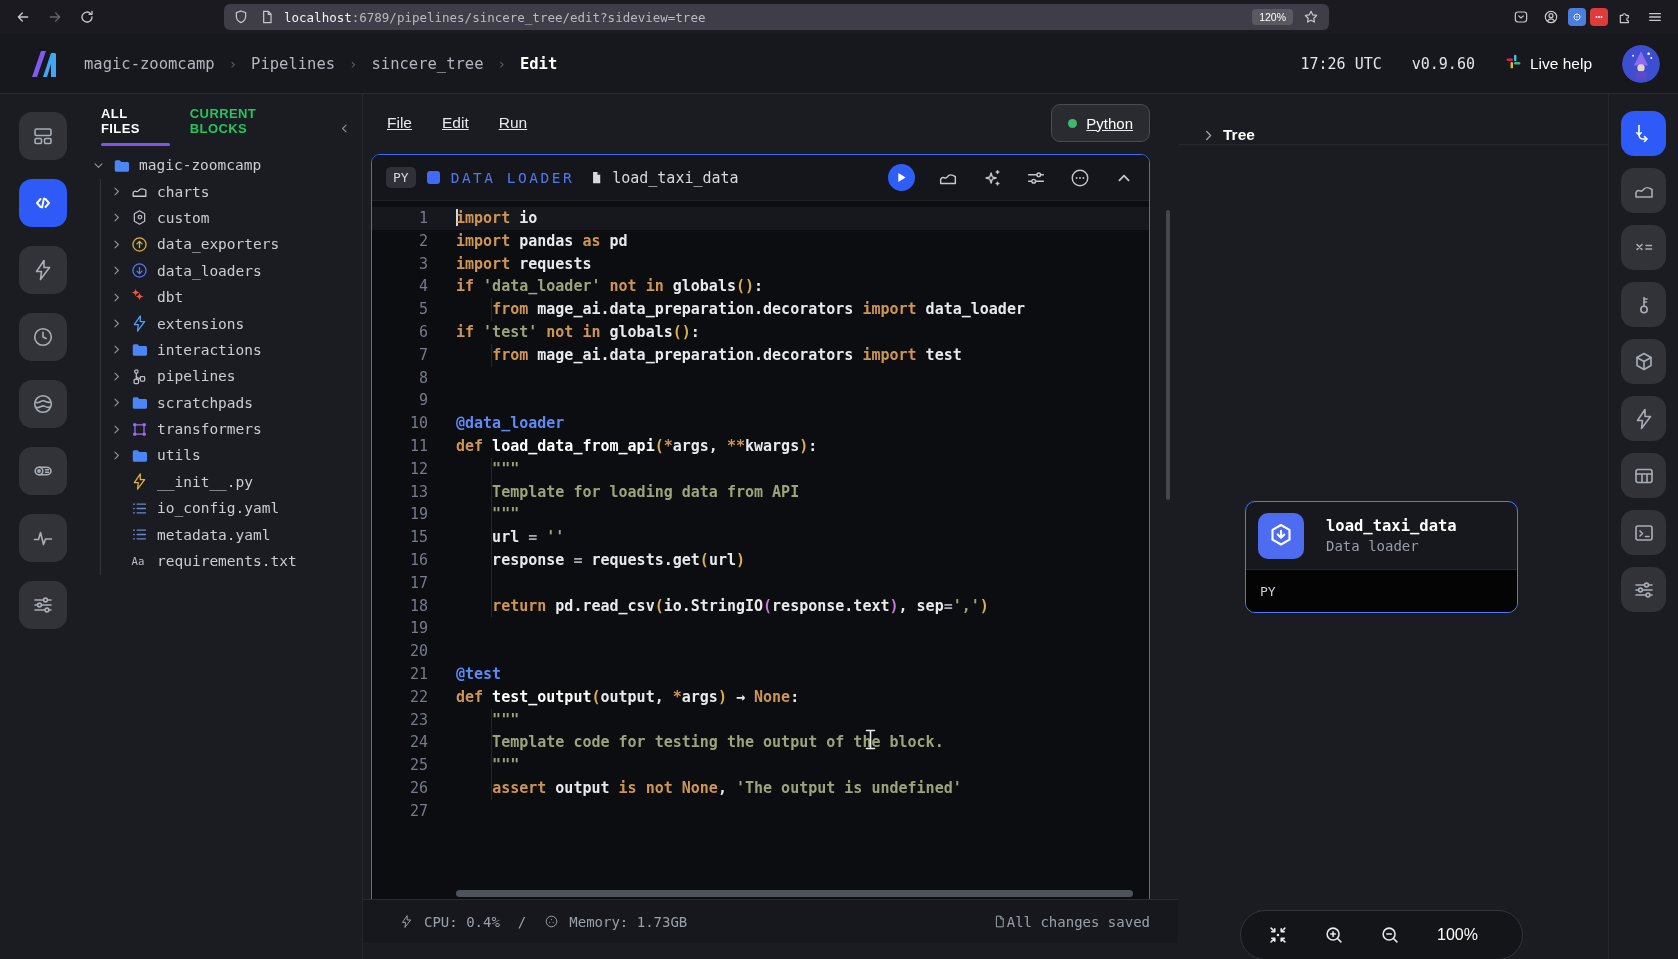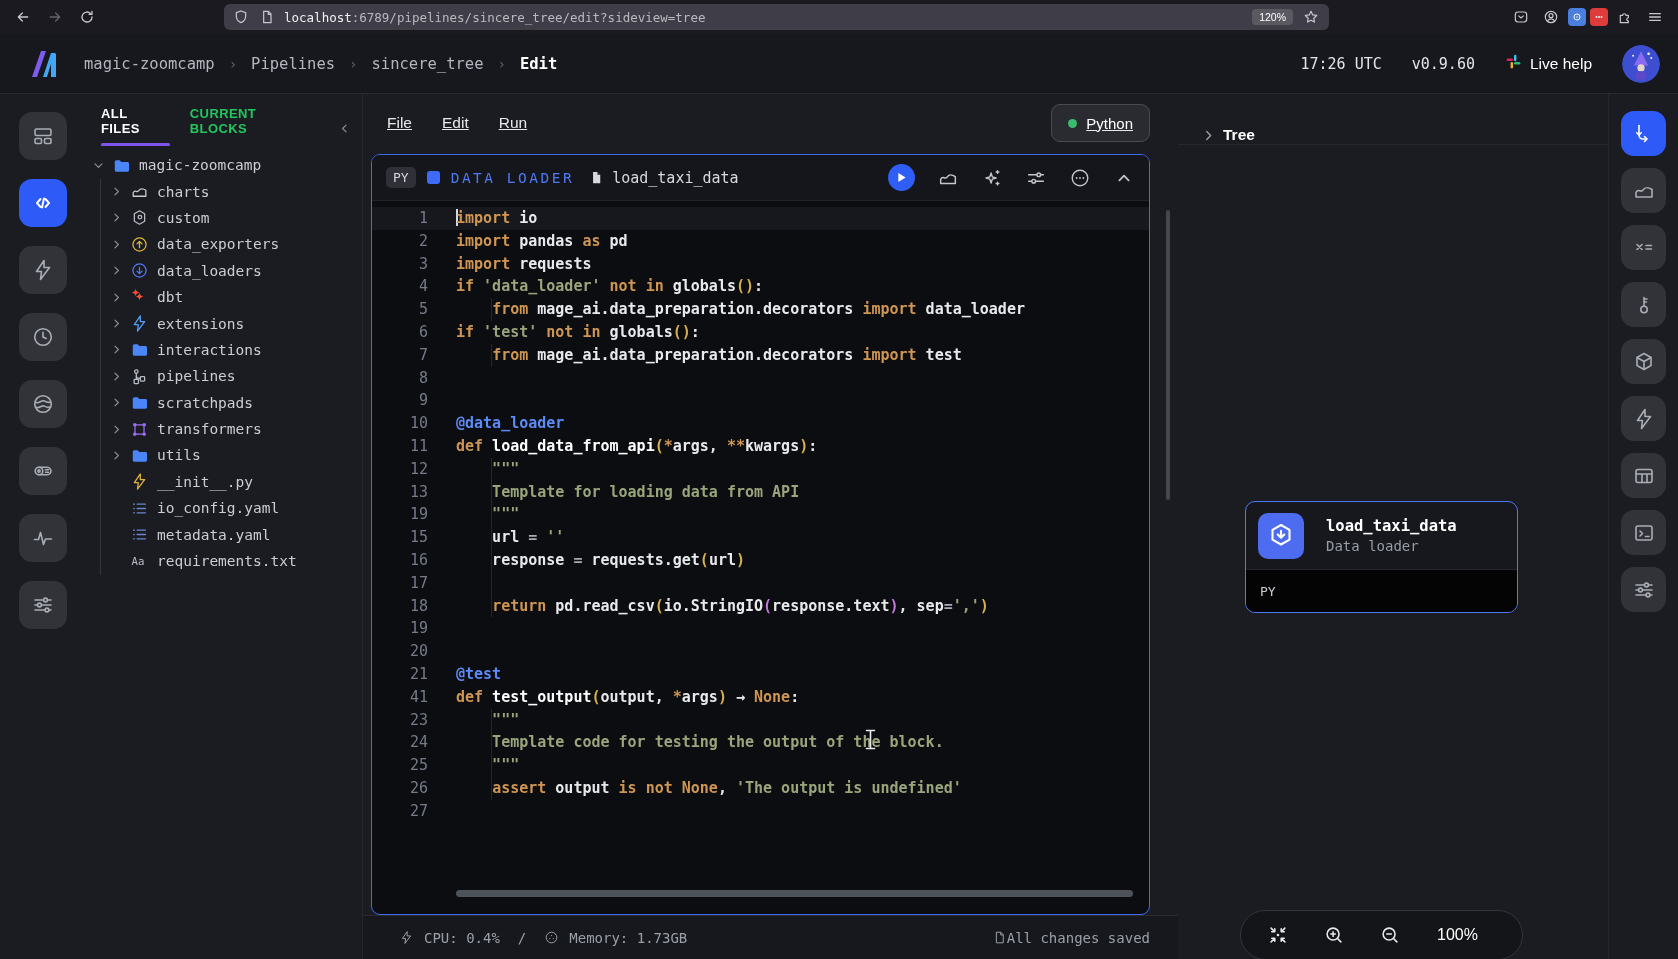--- a/index.html
+++ b/index.html
@@ -99,21 +99,21 @@
   .tk-kw { color:#cf9552; } .tk-st { color:#9aa57b; } .tk-dc { color:#5c8af7; }
   .tk-fn { color:#ffffff; font-weight:700; } .tk-tx { color:#e8e9eb; }
   .tk-p1 { color:#d8b04e; } .tk-p2 { color:#c678dd; } .tk-op { color:#a6abb5; }
   .caret { display:inline-block; width:2px; height:17px; margin-right:-2px; vertical-align:-3px; background:#d6d9de; }
   .hscroll { position:absolute; left:84px; bottom:17px; width:677px; height:7px; background:#4e525a; border-radius:4px; }
   .vscroll { position:absolute; right:8px; top:116px; width:4px; height:290px; background:#45474f; border-radius:3px; }
   .ibeam { position:absolute; left:492px; top:574px; color:#e8e9ec; }
   .ibeam svg { width:13px; height:21px; }
 
   
-  .status-bar { position:absolute; left:0; right:0; bottom:0; height:44px; background:#17181d; border-top:1px solid #2a2b31;
+  .status-bar { position:absolute; left:0; right:0; bottom:16px; height:44px; background:#17181d; border-top:1px solid #2a2b31;
                 display:flex; align-items:center; padding:0 28px 0 36px;
                 font-family:"DejaVu Sans Mono",monospace; font-size:14px; color:#9aa0a9; }
   .sb-left { display:flex; align-items:center; gap:10px; }
   .sb-right { margin-left:auto; display:flex; align-items:center; gap:0; }
   .status-bar svg { width:15px; height:15px; }
   .sb-sep { margin:0 8px; }
 
   
   .tree-panel { position:absolute; top:94px; left:1178px; width:430px; bottom:0; }
   .tp-header { height:51px; display:flex; align-items:flex-end; padding-left:22px; gap:6px; border-bottom:1px solid #26272d; }
@@ -627,21 +627,21 @@
           <div class="cl g"><span class="ln">12</span><span class="tk-st">    """</span></div>
           <div class="cl g"><span class="ln">13</span><span class="tk-st">    Template for loading data from API</span></div>
           <div class="cl g"><span class="ln">19</span><span class="tk-st">    """</span></div>
           <div class="cl g"><span class="ln">15</span><span class="tk-tx">    url </span><span class="tk-op">=</span><span class="tk-st"> ''</span></div>
           <div class="cl g"><span class="ln">16</span><span class="tk-tx">    response </span><span class="tk-op">=</span><span class="tk-tx"> requests.get</span><span class="tk-p1">(</span><span class="tk-tx">url</span><span class="tk-p1">)</span></div>
           <div class="cl g"><span class="ln">17</span></div>
           <div class="cl g"><span class="ln">18</span><span class="tk-tx">    </span><span class="tk-kw">return</span><span class="tk-tx"> pd.read_csv</span><span class="tk-p1">(</span><span class="tk-tx">io.StringIO</span><span class="tk-p2">(</span><span class="tk-tx">response.text</span><span class="tk-p2">)</span><span class="tk-tx">, sep</span><span class="tk-op">=</span><span class="tk-st">','</span><span class="tk-p1">)</span></div>
           <div class="cl"><span class="ln">19</span></div>
           <div class="cl"><span class="ln">20</span></div>
           <div class="cl"><span class="ln">21</span><span class="tk-dc">@test</span></div>
-          <div class="cl"><span class="ln">41</span><span class="tk-kw">def</span><span class="tk-fn"> test_output</span><span class="tk-p1">(</span><span class="tk-tx">output, </span><span class="tk-kw">*</span><span class="tk-tx">args</span><span class="tk-p1">)</span><span class="tk-tx"> → </span><span class="tk-kw">None</span><span class="tk-tx">:</span></div>
+          <div class="cl"><span class="ln">22</span><span class="tk-kw">def</span><span class="tk-fn"> test_output</span><span class="tk-p1">(</span><span class="tk-tx">output, </span><span class="tk-kw">*</span><span class="tk-tx">args</span><span class="tk-p1">)</span><span class="tk-tx"> → </span><span class="tk-kw">None</span><span class="tk-tx">:</span></div>
           <div class="cl g"><span class="ln">23</span><span class="tk-st">    """</span></div>
           <div class="cl g"><span class="ln">24</span><span class="tk-st">    Template code for testing the output of the block.</span></div>
           <div class="cl g"><span class="ln">25</span><span class="tk-st">    """</span></div>
           <div class="cl g"><span class="ln">26</span><span class="tk-tx">    </span><span class="tk-kw">assert</span><span class="tk-tx"> output </span><span class="tk-kw">is</span><span class="tk-tx"> </span><span class="tk-kw">not</span><span class="tk-tx"> </span><span class="tk-kw">None</span><span class="tk-tx">, </span><span class="tk-st">'The output is undefined'</span></div>
           <div class="cl"><span class="ln">27</span></div>
         </div>
       <div class="hscroll"></div>
       <span class="ibeam"><svg viewBox="0 0 13 21" fill="none" stroke="currentColor" stroke-width="1.6" stroke-linecap="round">
             <path d="M2.5 1.5h8M2.5 19.5h8M6.5 1.5v18"></path>
           </svg></span>

